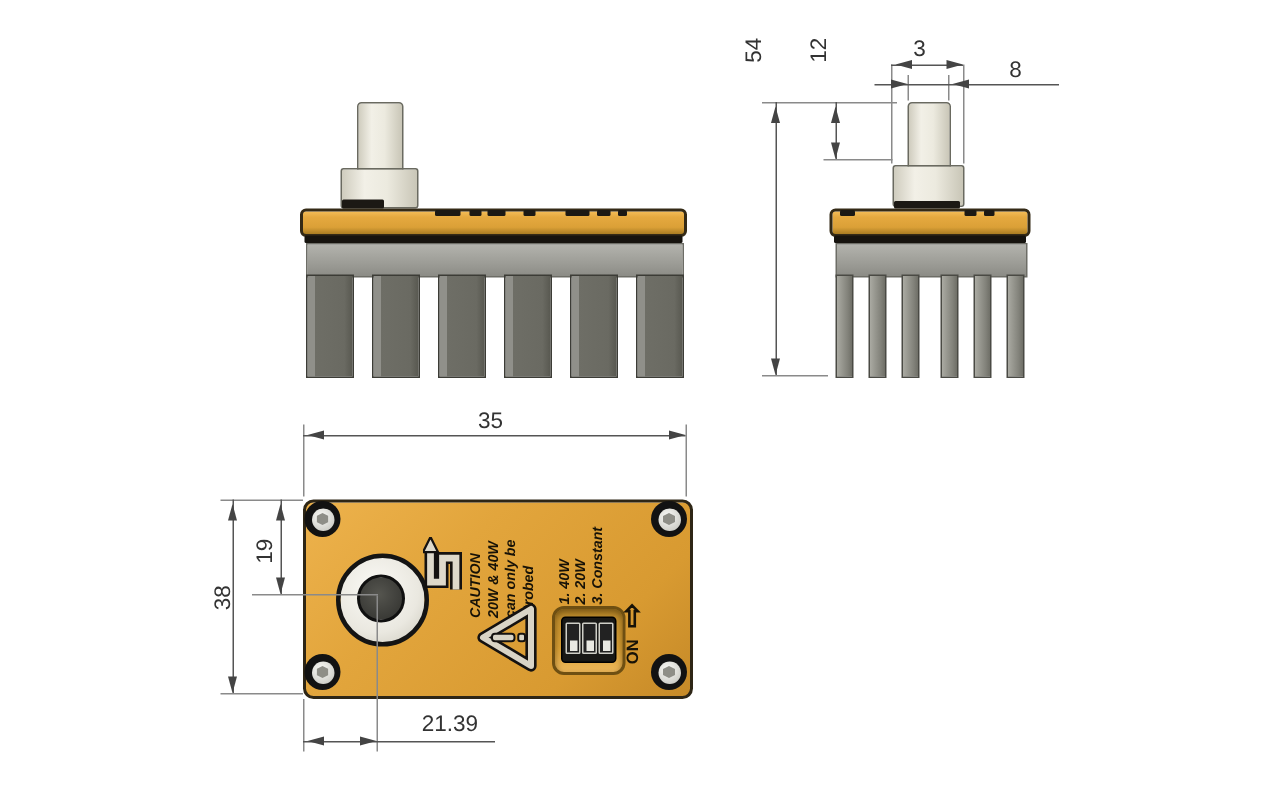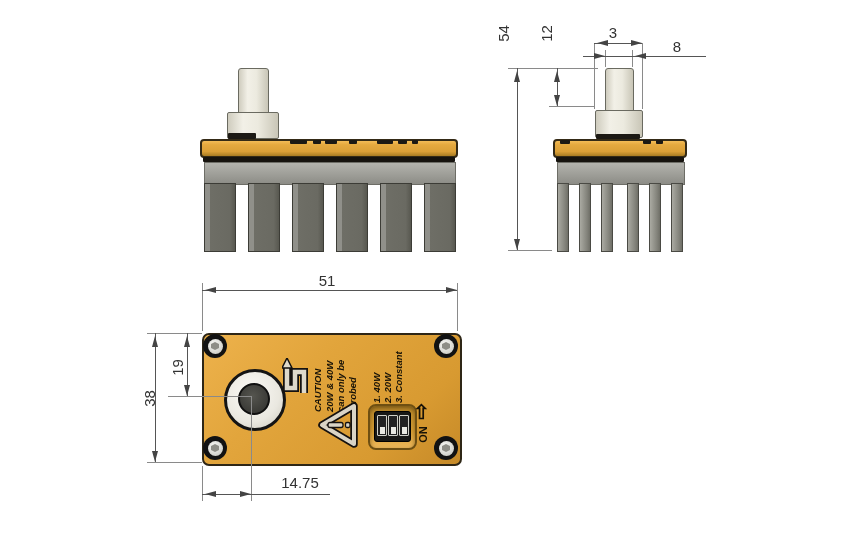--- a/index.html
+++ b/index.html
@@ -193,36 +193,36 @@
     <div class="abs rot" style="left:411px;top:428px;width:24px;height:13px;font-size:11px;font-weight:700;color:#171207;text-align:center;">ON</div>
   </div>
 
   <div>
 
     <div class="v ext" style="left:202px;top:283px;height:48px;"></div>
     <div class="v ext" style="left:457px;top:283px;height:48px;"></div>
     <div class="h" style="left:202px;top:290px;width:255px;"></div>
     <div class="ar aL" style="left:202px;top:286.5px;"></div>
     <div class="ar aR" style="left:446px;top:286.5px;"></div>
-    <div class="dim" style="left:307px;top:272px;width:40px;">51</div>
+    <div class="dim" style="left:307px;top:272px;width:40px;">35</div>
 
     <div class="h ext" style="left:147px;top:333px;width:55px;"></div>
     <div class="h ext" style="left:147px;top:462px;width:55px;"></div>
     <div class="v" style="left:155px;top:333px;height:129px;"></div>
     <div class="ar aU" style="left:152px;top:333px;"></div>
     <div class="ar aD" style="left:152px;top:451px;"></div>
     <div class="dim rot" style="left:129px;top:390px;width:40px;">38</div>
 
     <div class="v" style="left:187px;top:333px;height:63px;"></div>
     <div class="ar aU" style="left:184px;top:333px;"></div>
     <div class="ar aD" style="left:184px;top:385px;"></div>
     <div class="h ext" style="left:168px;top:396px;width:84px;"></div>
     <div class="dim rot" style="left:157px;top:359px;width:40px;">19</div>
 
     <div class="v ext" style="left:251px;top:397px;height:104px;"></div>
     <div class="v ext" style="left:202px;top:466px;height:35px;"></div>
     <div class="h" style="left:202px;top:494px;width:128px;"></div>
     <div class="ar aL" style="left:202px;top:490.5px;"></div>
     <div class="ar aR" style="left:240px;top:490.5px;"></div>
-    <div class="dim" style="left:270px;top:474px;width:60px;">14.75</div>
+    <div class="dim" style="left:270px;top:474px;width:60px;">21.39</div>
   </div>
 
 </div>
 
 </body></html>

